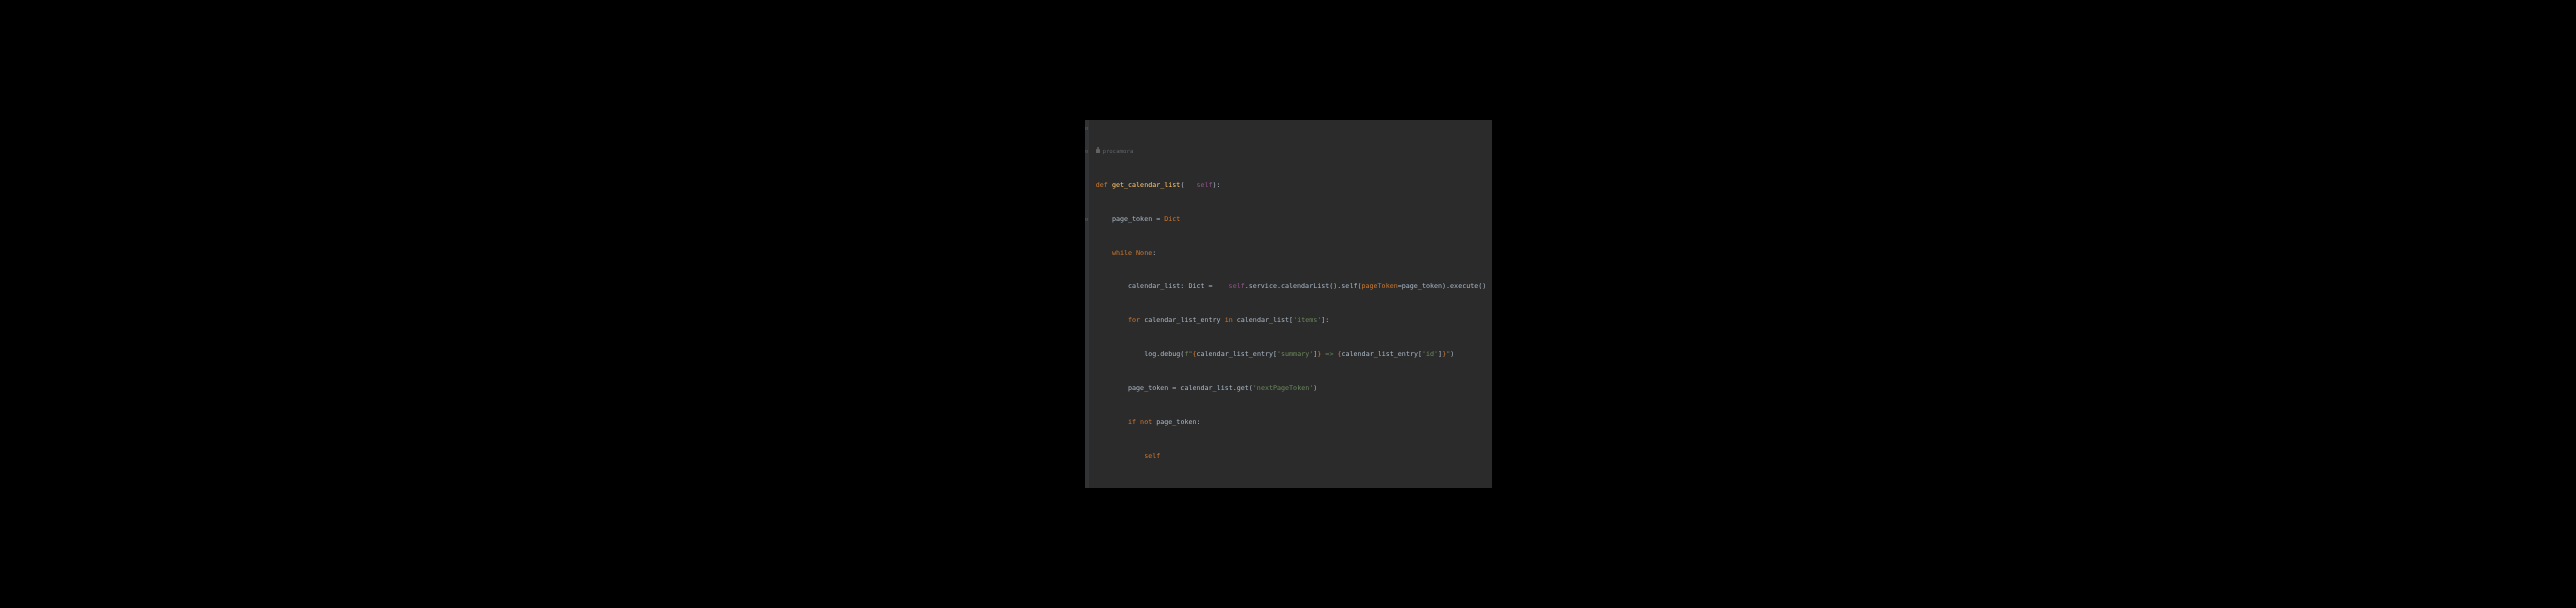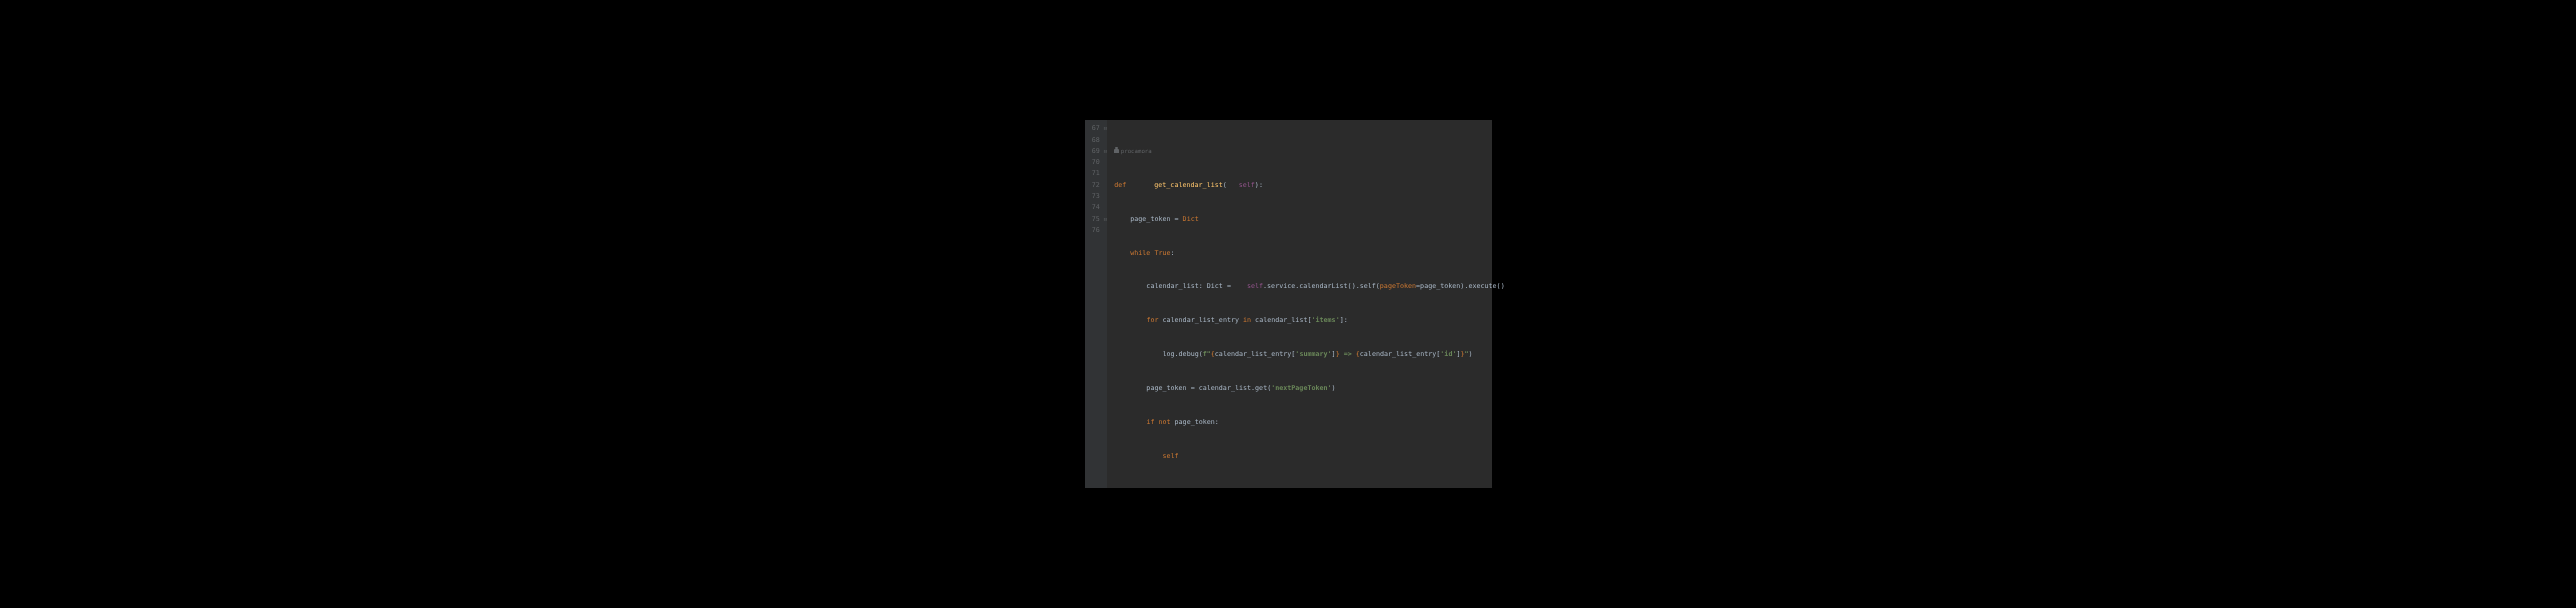--- a/index.html
+++ b/index.html
@@ -59,57 +59,45 @@
   }
   .author-icon::before {
     content: '';
     position: absolute;
     top: -2.1px; left: 1px;
     width: 2.6px; height: 2.6px;
     background: #606366;
     border-radius: 50%;
   }
   .kw { color: #cc7832; }
-  .fn { color: #ffc66d; margin-left: 24px; }
+  .fn { color: #ffc66d; }
   .self { color: #94558d; margin-left: 12px; }
-  .str { color: #6a8759; font-weight: bold; }
+  .str { color: #6a8759; }
 </style>
 </head>
 <body>
 
 <div class="editor">
-  <div class="gutter">
-    <div class="line">67</div>
-    <div class="line">68</div>
-    <div class="line">69</div>
-    <div class="line">70</div>
-    <div class="line">71</div>
-    <div class="line">72</div>
-    <div class="line">73</div>
-    <div class="line">74</div>
-    <div class="line">75</div>
-    <div class="line">76</div>
-  </div>
   <div class="fold-col">
     <span class="fold-mark">⊟</span>
     <span class="fold-mark"></span>
     <span class="fold-mark">⊟</span>
     <span class="fold-mark"></span>
     <span class="fold-mark"></span>
     <span class="fold-mark"></span>
     <span class="fold-mark"></span>
     <span class="fold-mark"></span>
     <span class="fold-mark">⊟</span>
     <span class="fold-mark"></span>
   </div>
   <div class="code">
     <div class="line author-hint"><span class="author-icon"></span><span>procamora</span></div>
     <div class="line"><span class="kw">def </span><span class="fn">get_calendar_list</span><span>(</span><span class="self">self</span><span>):</span></div>
     <div class="line"><span>    page_token = </span><span class="kw">Dict</span></div>
-    <div class="line"><span>    </span><span class="kw">while </span><span class="kw">True</span><span>:</span></div>
+    <div class="line"><span>    </span><span class="kw">while </span><span class="kw">None</span><span>:</span></div>
     <div class="line"><span>        calendar_list: Dict = </span><span class="self">self</span><span>.service.calendarList().self(</span><span style="color:#cc7832">pageToken</span><span>=page_token).execute()</span></div>
     <div class="line"><span>        </span><span class="kw">for </span><span>calendar_list_entry </span><span class="kw">in </span><span>calendar_list[</span><span class="str">'items'</span><span>]:</span></div>
     <div class="line"><span>            log.debug(</span><span class="str">f"</span><span class="kw">{</span><span>calendar_list_entry[</span><span class="str">'summary'</span><span>]</span><span class="kw">}</span><span class="str"> =&gt; </span><span class="kw">{</span><span>calendar_list_entry[</span><span class="str">'id'</span><span>]</span><span class="kw">}</span><span class="str">"</span><span>)</span></div>
     <div class="line"><span>        page_token = calendar_list.get(</span><span class="str">'nextPageToken'</span><span>)</span></div>
     <div class="line"><span>        </span><span class="kw">if not </span><span>page_token:</span></div>
     <div class="line"><span>            </span><span class="kw">self</span></div>
   </div>
 </div>
 
 

